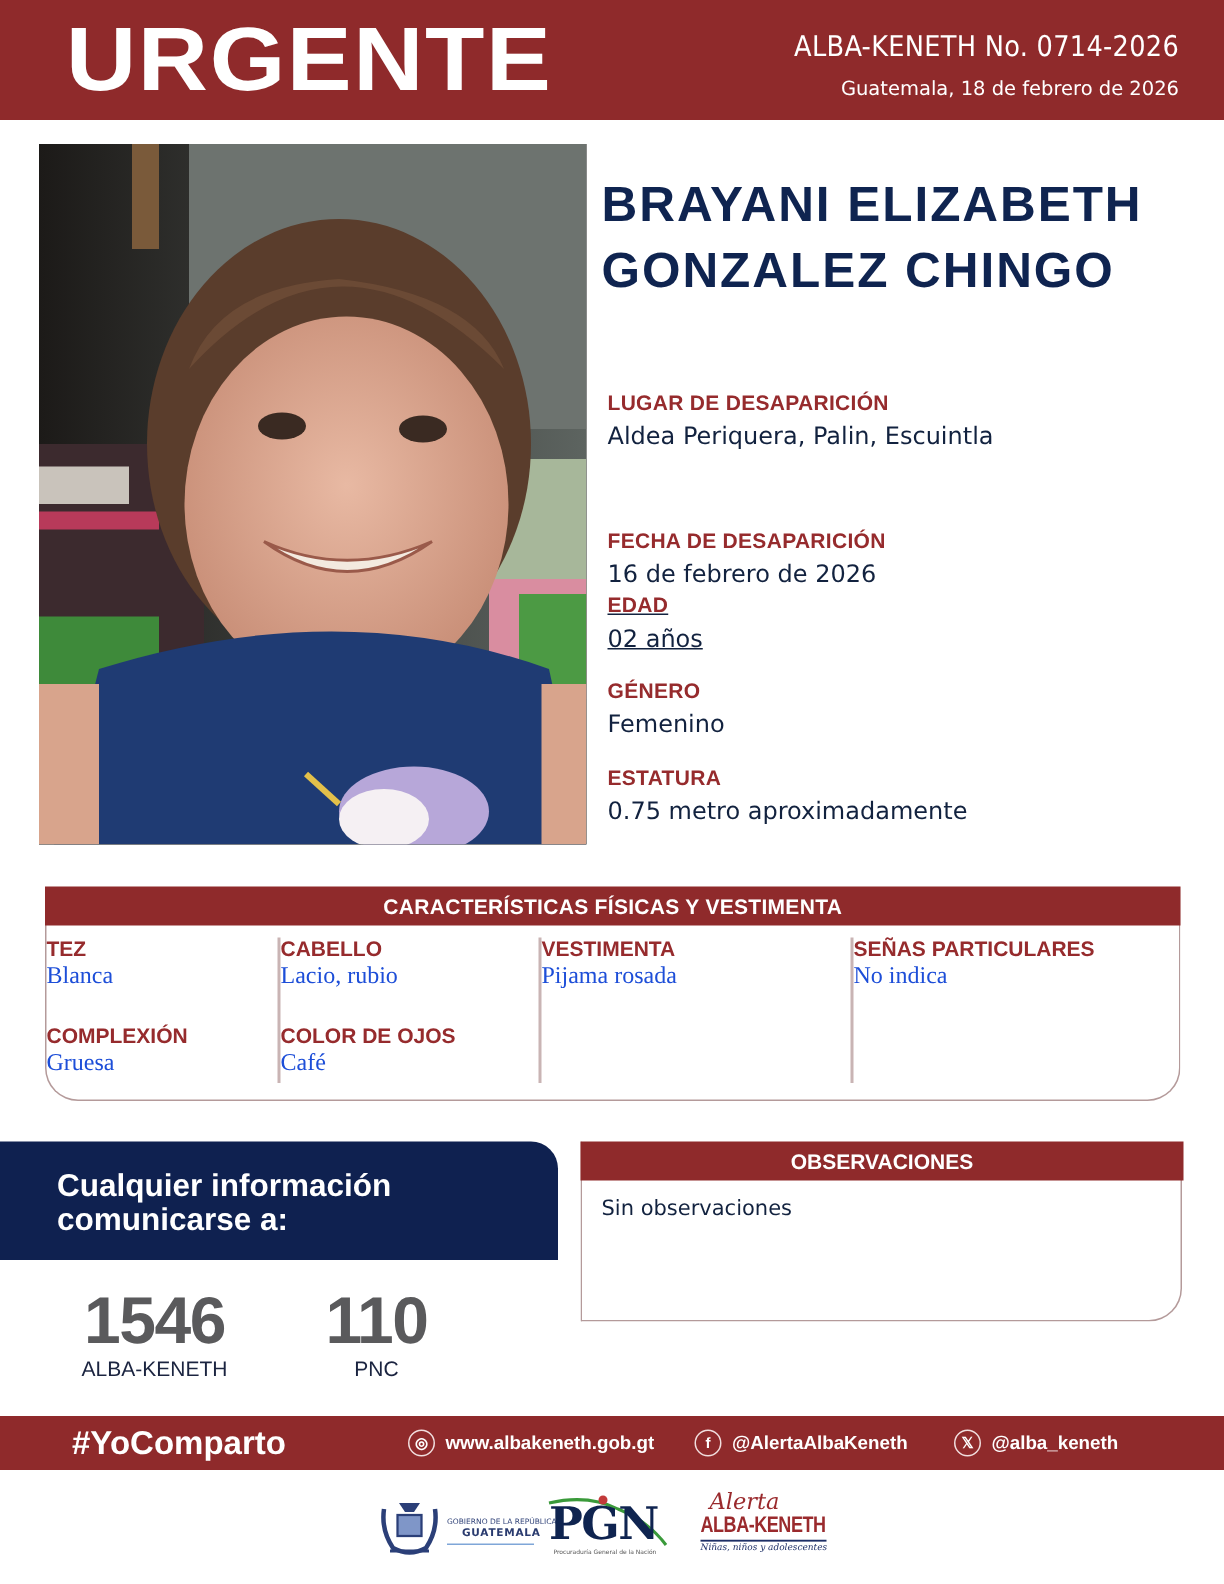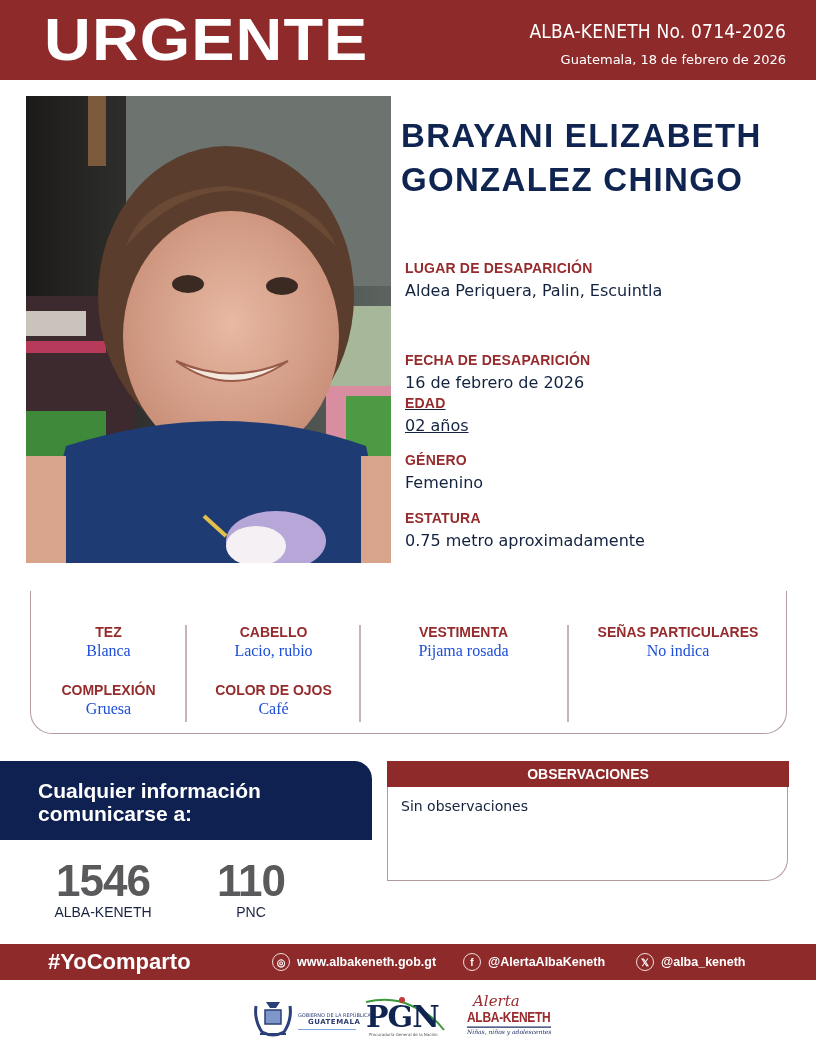--- a/index.html
+++ b/index.html
@@ -15,21 +15,21 @@
   .photo svg { display: block; }
 
   .name { position: absolute; left: 401px; top: 114px; font-family: "Liberation Sans", sans-serif; font-weight: 900; font-size: 33px; line-height: 44px; color: #0f2450; letter-spacing: 1.3px; }
 
   .field { position: absolute; left: 405px; }
   .field .lbl { font-family: "Liberation Sans", sans-serif; font-weight: 900; font-size: 14px; color: #962b2d; letter-spacing: 0.2px; line-height: 18px; }
   .field .val { font-size: 16px; color: #12223f; line-height: 22px; margin-top: 3px; }
 
   .chars { position: absolute; left: 30px; top: 591px; width: 757px; height: 143px; border: 1px solid #b49a9a; border-top: none; border-radius: 0 0 22px 22px; }
   .chars .bar { position: absolute; left: -1px; top: 0; width: 757px; height: 26px; background: #8f2a2b; color: #ffffff; text-align: center; font-family: "Liberation Sans", sans-serif; font-weight: 700; font-size: 14px; line-height: 26px; letter-spacing: 0.2px; }
-  .col { position: absolute; top: 26px; height: 117px; text-align: center; }
+  .col { position: absolute; top: 26px; height: 117px; text-align: left; }
   .col .lbl { font-family: "Liberation Sans", sans-serif; font-weight: 900; font-size: 14px; color: #962b2d; line-height: 18px; margin-top: 6px; }
   .col .val { font-size: 16px; color: #1d4ed8; line-height: 20px; font-family: Liberation Serif, serif; }
   .col .gap { height: 20px; }
   .divider { position: absolute; top: 34px; width: 2px; height: 97px; background: #c9b4b4; }
 
   .contact { position: absolute; left: 0; top: 761px; width: 372px; height: 79px; background: #0f2150; border-radius: 0 18px 0 0; }
   .contact .txt { position: absolute; left: 38px; top: 18px; font-family: "Liberation Sans", sans-serif; font-weight: 700; font-size: 21px; line-height: 23px; color: #ffffff; }
   .phone { position: absolute; text-align: center; }
   .phone .num { font-family: "Liberation Sans", sans-serif; font-weight: 900; font-size: 44px; color: #5a5a5c; line-height: 46px; letter-spacing: -1px; }
   .phone .org { font-family: "Liberation Sans", sans-serif; font-size: 14px; color: #1b2440; line-height: 16px; }
@@ -120,20 +120,21 @@
 <div class="field" style="top:451px;">
   <div class="lbl">GÉNERO</div>
   <div class="val">Femenino</div>
 </div>
 <div class="field" style="top:509px;">
   <div class="lbl">ESTATURA</div>
   <div class="val">0.75 metro aproximadamente</div>
 </div>
 
 <div class="chars">
+  <div class="bar">CARACTERÍSTICAS FÍSICAS Y VESTIMENTA</div>
 
   <div class="col" style="left:0; width:155px;">
     <div class="lbl">TEZ</div>
     <div class="val">Blanca</div>
     <div class="gap"></div>
     <div class="lbl" style="margin-top:0;">COMPLEXIÓN</div>
     <div class="val">Gruesa</div>
   </div>
   <div class="divider" style="left:154px;"></div>
 

